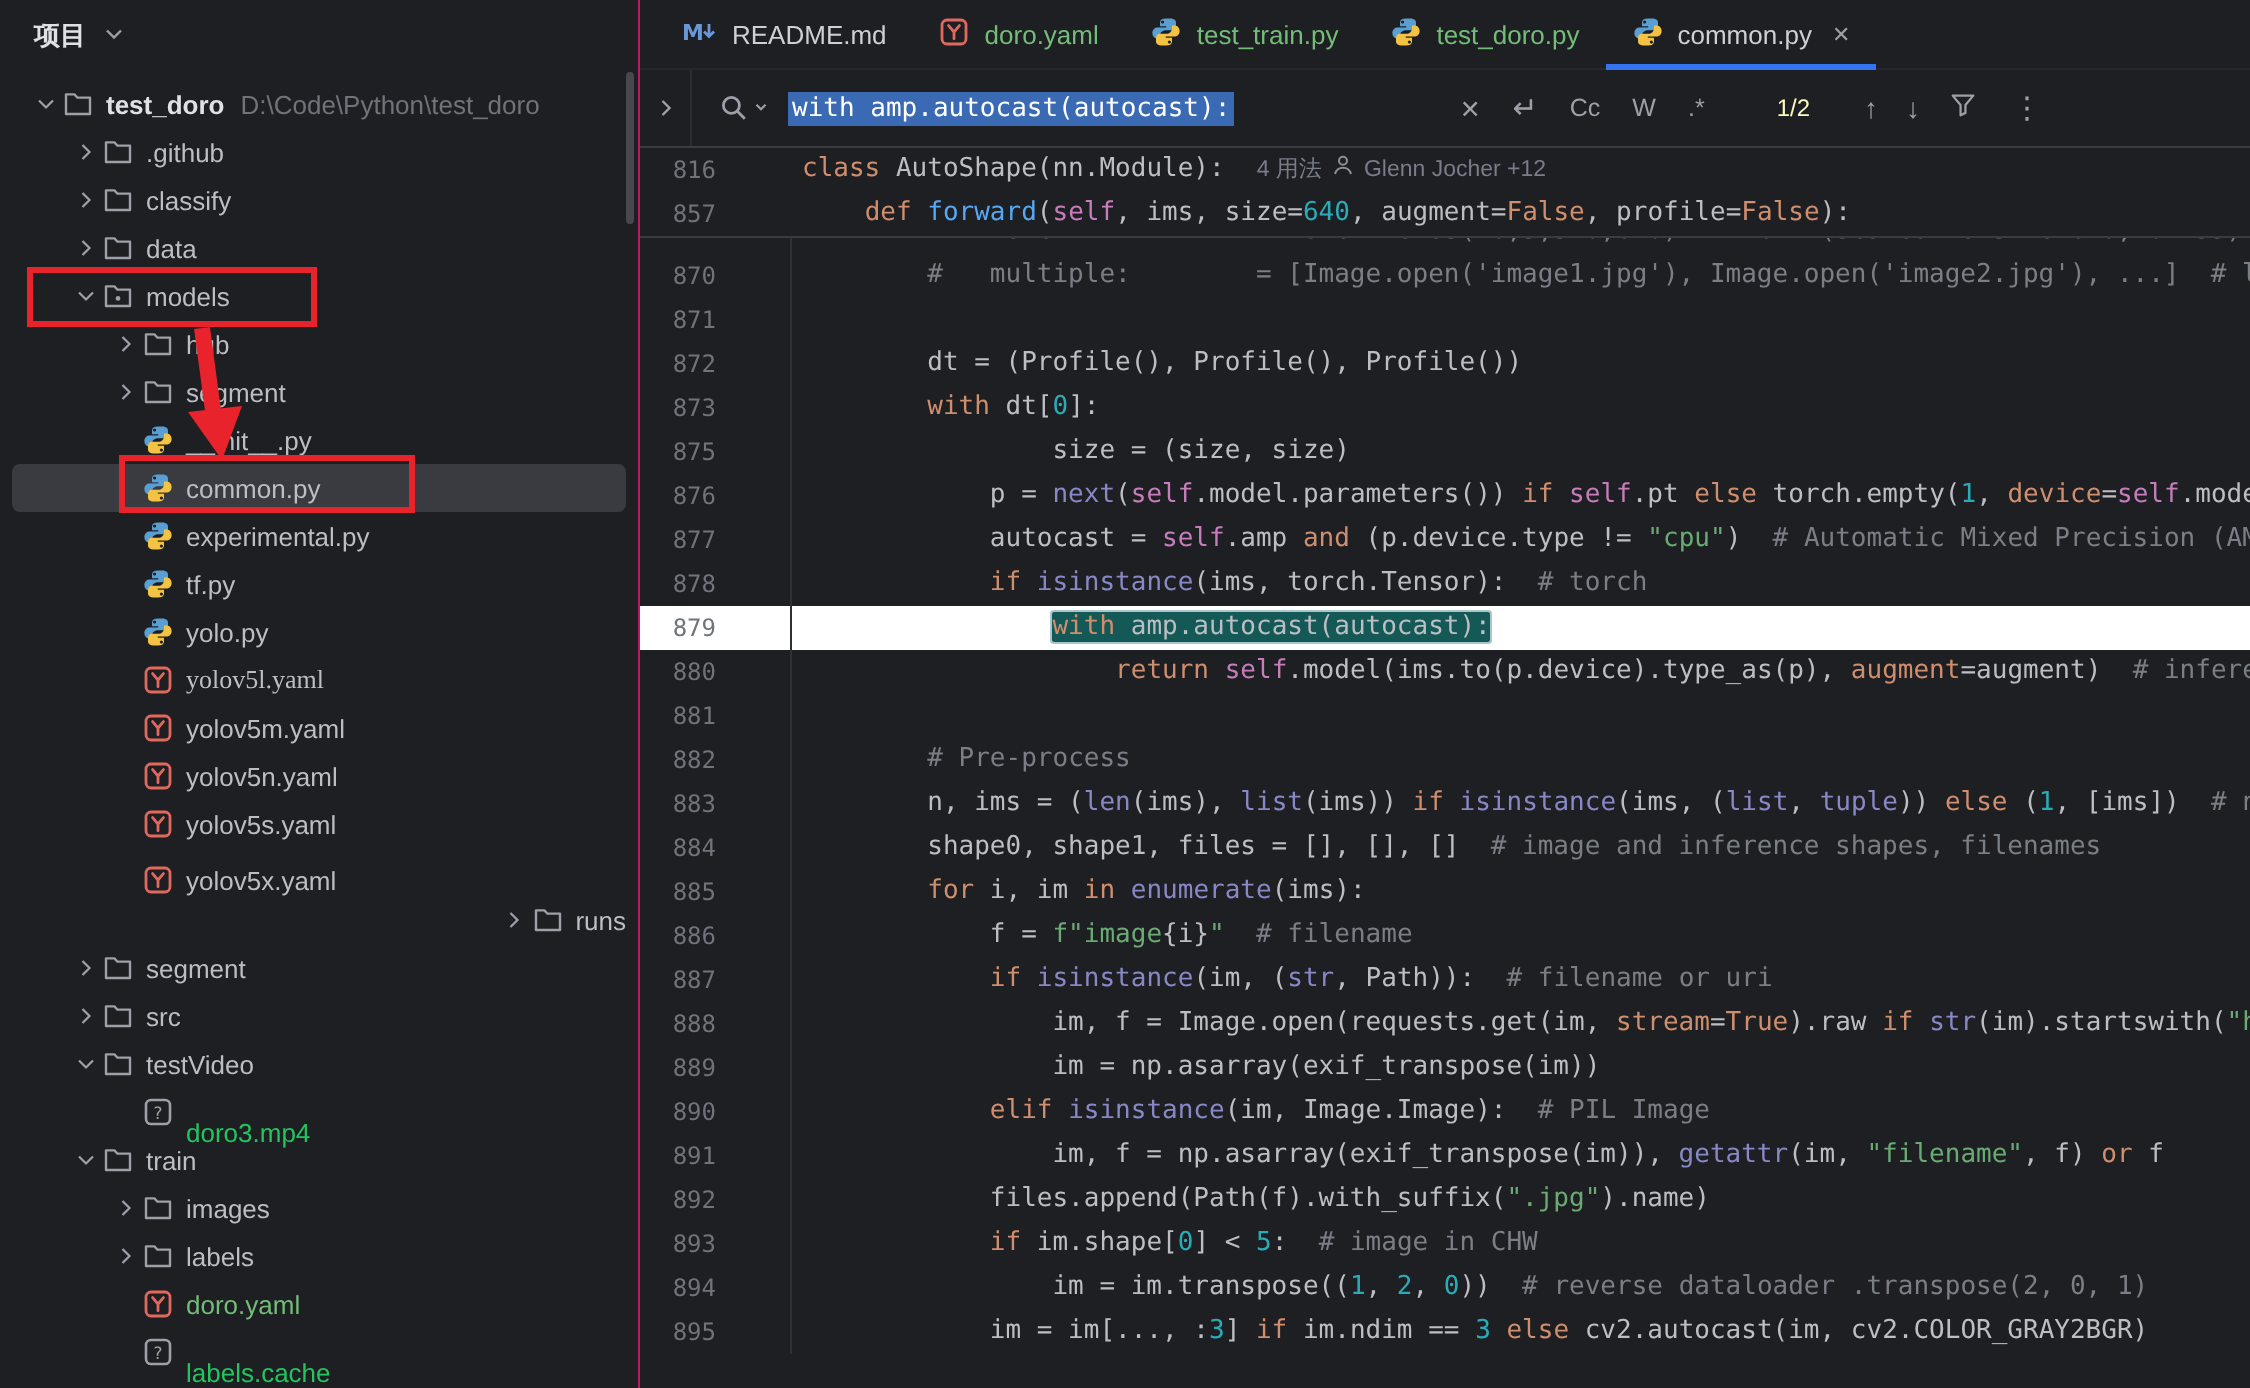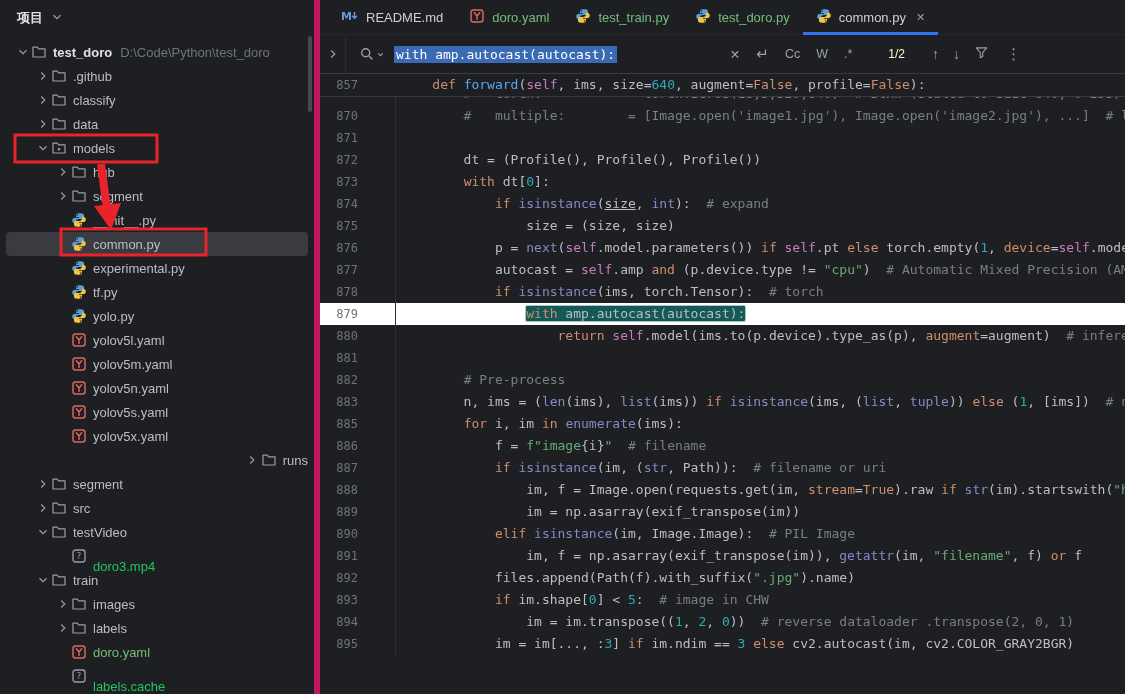--- a/index.html
+++ b/index.html
@@ -2,21 +2,21 @@
 <html><head>
 <meta charset="utf-8">
 <style>
   * { margin:0; padding:0; box-sizing:border-box; }
   html,body { width:1125px; height:694px; overflow:hidden; background:#1e1f22;
     font-family:"Liberation Sans", sans-serif; }
   .app { display:flex; width:1125px; height:694px; }
 
   
   .project { width:320px; flex:none; position:relative; background:#1e1f22;
-    border-right:6px solid #be185d; overflow:hidden; }
+    border-right:1px solid #be185d; overflow:hidden; }
   .proj-header { display:flex; align-items:center; gap:7px; padding:9px 0 3px 17px;
     color:#dfe1e5; font-size:13px; font-weight:bold; }
   .tree { position:absolute; top:40px; left:0; right:0; }
   .trow { height:24px; display:flex; align-items:center; margin:0 6px;
     border-radius:4px; font-size:13px; color:#bcbec4; cursor:default; }
   .trow.sel { background:#393b40; }
   .tchev { width:17px; flex:none; display:flex; align-items:center; justify-content:center; }
   .ticon { width:20px; flex:none; display:flex; align-items:center; }
   .tlabel { margin-left:2px; white-space:nowrap; }
   .tlabel.bold { color:#dfe1e5; font-weight:bold; }
@@ -235,21 +235,21 @@
           <span class="ticon">
             <svg width="16" height="16" viewBox="0 0 16 16">
               <path d="M7.9 1.2c-1.9 0-2.9.8-2.9 2v1.9h3.1v.6H3.9c-1.5 0-2.7 1-2.7 2.8s1.2 2.8 2.7 2.8h1.1V9.8c0-1.5 1.3-2.7 2.9-2.7h3.2c1.1 0 1.9-.9 1.9-2V3.2c0-1.2-1-2-3.1-2z" fill="#5a9fd4"></path>
               <circle cx="6.3" cy="3" r=".8" fill="#1e1f22"></circle>
               <path d="M8.1 14.8c1.9 0 2.9-.8 2.9-2v-1.9H7.9v-.6h4.2c1.5 0 2.7-1 2.7-2.8S13.6 4.7 12.1 4.7H11v1.5c0 1.5-1.3 2.7-2.9 2.7H4.9c-1.1 0-1.9.9-1.9 2v1.9c0 1.2 1 2 3.1 2z" fill="#f5c344"></path>
               <circle cx="9.7" cy="13" r=".8" fill="#1e1f22"></circle>
             </svg>
           </span>
           <span class="tlabel">yolo.py</span>
         </div>
-        <div class="trow" style="padding-left: 48px;">
+        <div class="trow" style="padding-left: 48px; font-family: Liberation Serif, serif;">
           <span class="tchev"></span>
           <span class="ticon">
             <svg width="16" height="16" viewBox="0 0 16 16">
               <rect x="2" y="2" width="12" height="12" rx="2.5" fill="none" stroke="#e0695f" stroke-width="1.4"></rect>
               <path d="M5.3 4.8L8 8l2.7-3.2M8 8v3.4" fill="none" stroke="#e0695f" stroke-width="1.4" stroke-linecap="round"></path>
             </svg>
           </span>
           <span class="tlabel">yolov5l.yaml</span>
         </div>
         <div class="trow" style="padding-left: 48px;">
@@ -275,21 +275,21 @@
         <div class="trow" style="padding-left: 48px;">
           <span class="tchev"></span>
           <span class="ticon">
             <svg width="16" height="16" viewBox="0 0 16 16">
               <rect x="2" y="2" width="12" height="12" rx="2.5" fill="none" stroke="#e0695f" stroke-width="1.4"></rect>
               <path d="M5.3 4.8L8 8l2.7-3.2M8 8v3.4" fill="none" stroke="#e0695f" stroke-width="1.4" stroke-linecap="round"></path>
             </svg>
           </span>
           <span class="tlabel">yolov5s.yaml</span>
         </div>
-        <div class="trow" style="padding-left: 48px;">
+        <div class="trow" style="padding-left: 48px; align-items: flex-end;">
           <span class="tchev"></span>
           <span class="ticon">
             <svg width="16" height="16" viewBox="0 0 16 16">
               <rect x="2" y="2" width="12" height="12" rx="2.5" fill="none" stroke="#e0695f" stroke-width="1.4"></rect>
               <path d="M5.3 4.8L8 8l2.7-3.2M8 8v3.4" fill="none" stroke="#e0695f" stroke-width="1.4" stroke-linecap="round"></path>
             </svg>
           </span>
           <span class="tlabel">yolov5x.yaml</span>
         </div>
         <div class="trow" style="padding-left: 28px; justify-content: flex-end;">
@@ -500,20 +500,28 @@
       <span class="nav">
         <svg width="15" height="15" viewBox="0 0 16 16">
             <path d="M2.5 3h11L9.3 8v4.2L6.7 13.5V8z" fill="none" stroke="#9da0a8" stroke-width="1.2" stroke-linejoin="round"></path>
           </svg>
       </span>
       <span class="nav more">⋮</span>
     </div>
 
     <div class="sticky" id="sticky">
         <div class="crow">
+          <span class="ln">816</span>
+          <span class="gut"></span>
+          <span class="txt"><span class="tok k">class </span><span class="tok d">AutoShape(nn.Module):</span><span class="hint"><span>4 用法</span><span><svg width="11" height="11" viewBox="0 0 11 11">
+                  <circle cx="5.5" cy="3.4" r="2" fill="none" stroke="#8c8f96" stroke-width="1"></circle>
+                  <path d="M1.5 10c.6-2 2.2-3.1 4-3.1s3.4 1.1 4 3.1" fill="none" stroke="#8c8f96" stroke-width="1"></path>
+                </svg></span><span>Glenn Jocher +12</span></span></span>
+        </div>
+        <div class="crow">
           <span class="ln">857</span>
           <span class="gut"></span>
           <span class="txt"><span class="tok d">    </span><span class="tok k">def </span><span class="tok f">forward</span><span class="tok d">(</span><span class="tok p">self</span><span class="tok d">, ims, size=</span><span class="tok n">640</span><span class="tok d">, augment=</span><span class="tok k">False</span><span class="tok d">, profile=</span><span class="tok k">False</span><span class="tok d">):</span></span>
         </div>
       </div>
     <div class="code" id="code">
         <div class="crow sliver">
           <span class="ln"></span>
           <span class="gut"></span>
           <span class="txt"><span class="tok c">        #   torch:           = torch.zeros(16,3,320,640)  # BCHW (scaled to size=640, 0-255)</span></span>
@@ -532,25 +540,20 @@
           <span class="ln">872</span>
           <span class="gut"></span>
           <span class="txt"><span class="tok d">        dt = (Profile(), Profile(), Profile())</span></span>
         </div>
         <div class="crow">
           <span class="ln">873</span>
           <span class="gut"></span>
           <span class="txt"><span class="tok d">        </span><span class="tok k">with</span><span class="tok d"> dt[</span><span class="tok n">0</span><span class="tok d">]:</span></span>
         </div>
         <div class="crow">
-          <span class="ln">874</span>
-          <span class="gut"></span>
-          <span class="txt"><span class="tok d">            </span><span class="tok k">if</span><span class="tok d"> </span><span class="tok b">isinstance</span><span class="tok d">(</span><span class="tok u">size</span><span class="tok d">, </span><span class="tok b">int</span><span class="tok d">):  </span><span class="tok c"># expand</span></span>
-        </div>
-        <div class="crow">
           <span class="ln">875</span>
           <span class="gut"></span>
           <span class="txt"><span class="tok d">                size = (size, size)</span></span>
         </div>
         <div class="crow">
           <span class="ln">876</span>
           <span class="gut"></span>
           <span class="txt"><span class="tok d">            p = </span><span class="tok b">next</span><span class="tok d">(</span><span class="tok p">self</span><span class="tok d">.model.parameters()) </span><span class="tok k">if</span><span class="tok d"> </span><span class="tok p">self</span><span class="tok d">.pt </span><span class="tok k">else</span><span class="tok d"> torch.empty(</span><span class="tok n">1</span><span class="tok d">, </span><span class="tok k">device</span><span class="tok d">=</span><span class="tok p">self</span><span class="tok d">.model.device)  </span></span>
         </div>
         <div class="crow">
@@ -582,20 +585,25 @@
           <span class="ln">882</span>
           <span class="gut"></span>
           <span class="txt"><span class="tok d">        </span><span class="tok c"># Pre-process</span></span>
         </div>
         <div class="crow">
           <span class="ln">883</span>
           <span class="gut"></span>
           <span class="txt"><span class="tok d">        n, ims = (</span><span class="tok b">len</span><span class="tok d">(ims), </span><span class="tok b">list</span><span class="tok d">(ims)) </span><span class="tok k">if</span><span class="tok d"> </span><span class="tok b">isinstance</span><span class="tok d">(ims, (</span><span class="tok b">list</span><span class="tok d">, </span><span class="tok b">tuple</span><span class="tok d">)) </span><span class="tok k">else</span><span class="tok d"> (</span><span class="tok n">1</span><span class="tok d">, [ims])  </span><span class="tok c"># number, list of images</span></span>
         </div>
         <div class="crow">
+          <span class="ln">884</span>
+          <span class="gut"></span>
+          <span class="txt"><span class="tok d">        shape0, shape1, files = [], [], []  </span><span class="tok c"># image and inference shapes, filenames</span></span>
+        </div>
+        <div class="crow">
           <span class="ln">885</span>
           <span class="gut"></span>
           <span class="txt"><span class="tok d">        </span><span class="tok k">for</span><span class="tok d"> i, im </span><span class="tok k">in</span><span class="tok d"> </span><span class="tok b">enumerate</span><span class="tok d">(ims):</span></span>
         </div>
         <div class="crow">
           <span class="ln">886</span>
           <span class="gut"></span>
           <span class="txt"><span class="tok d">            f = </span><span class="tok s">f"image</span><span class="tok d">{i}</span><span class="tok s">"</span><span class="tok d">  </span><span class="tok c"># filename</span></span>
         </div>
         <div class="crow">

